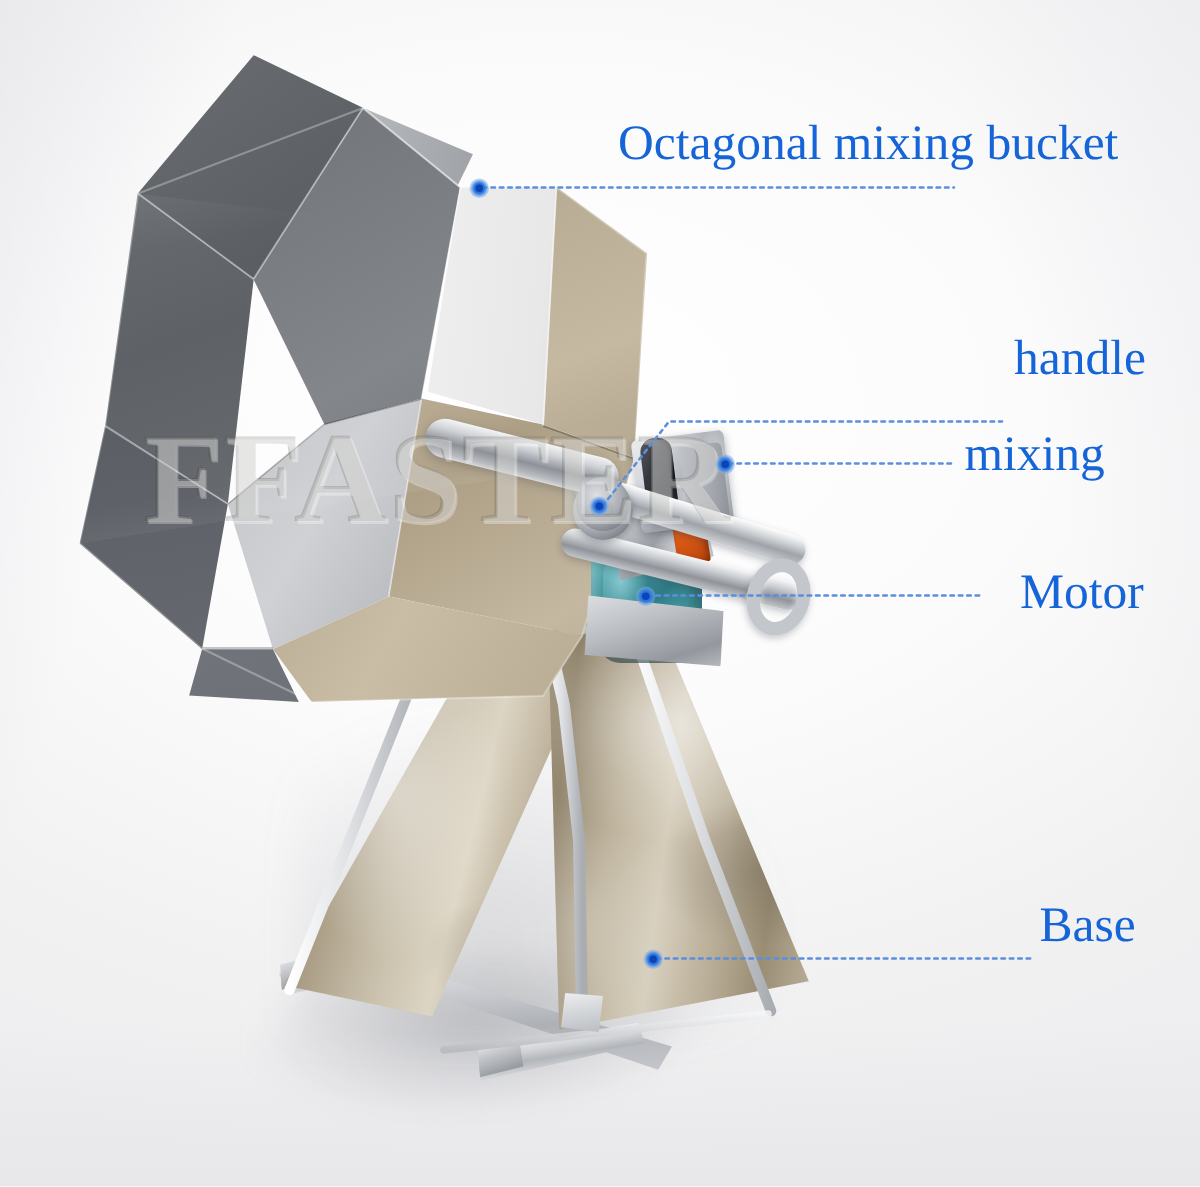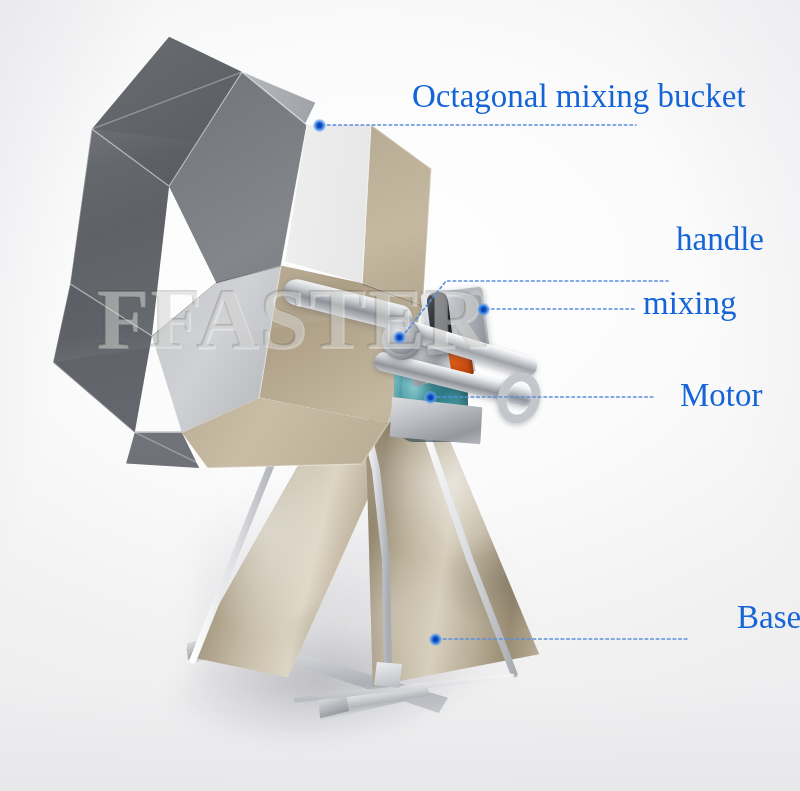--- a/index.html
+++ b/index.html
@@ -376,16 +376,16 @@
     <div class="dot-outer" style="left:393px; top:331px;"></div>
     <div class="callout-label" style="left: 676px; top: 223px; font-size: 33px; color: rgb(21, 101, 216);">handle</div>
 
     <div class="dot-outer" style="left:477px; top:303px;"></div>
     <div class="callout-label" style="left: 643px; top: 287px; font-size: 33px; color: rgb(21, 101, 216);">mixing</div>
 
     <div class="dot-outer" style="left:424px; top:391px;"></div>
     <div class="callout-label" style="left: 680px; top: 379px; font-size: 33px; color: rgb(21, 101, 216);">Motor</div>
 
     <div class="dot-outer" style="left:429px; top:633px;"></div>
-    <div class="callout-label" style="left: 693px; top: 601px; font-size: 33px; color: rgb(21, 101, 216); margin-left: 44px;">Base</div>
+    <div class="callout-label" style="left: 693px; top: 601px; font-size: 33px; color: rgb(21, 101, 216);">Base</div>
   </div>
 
 </div>
 
 </body></html>

